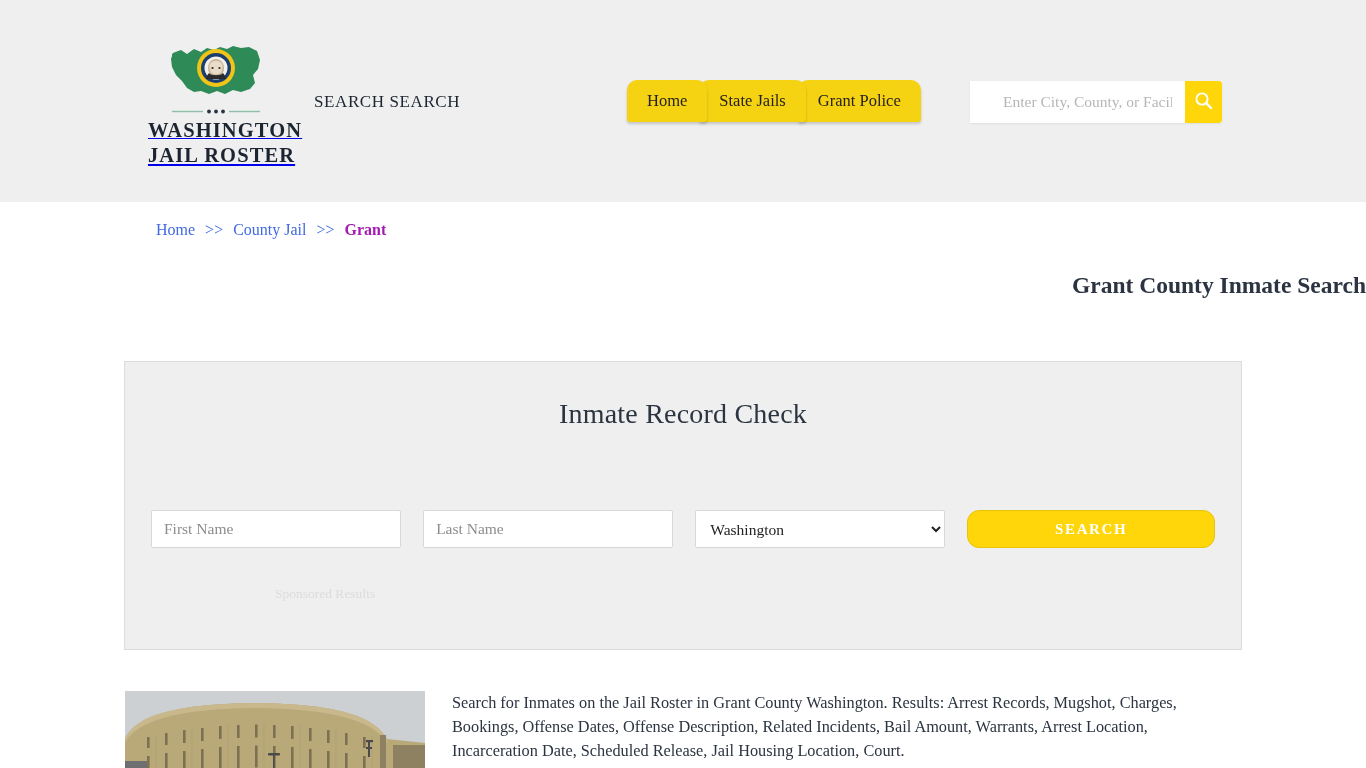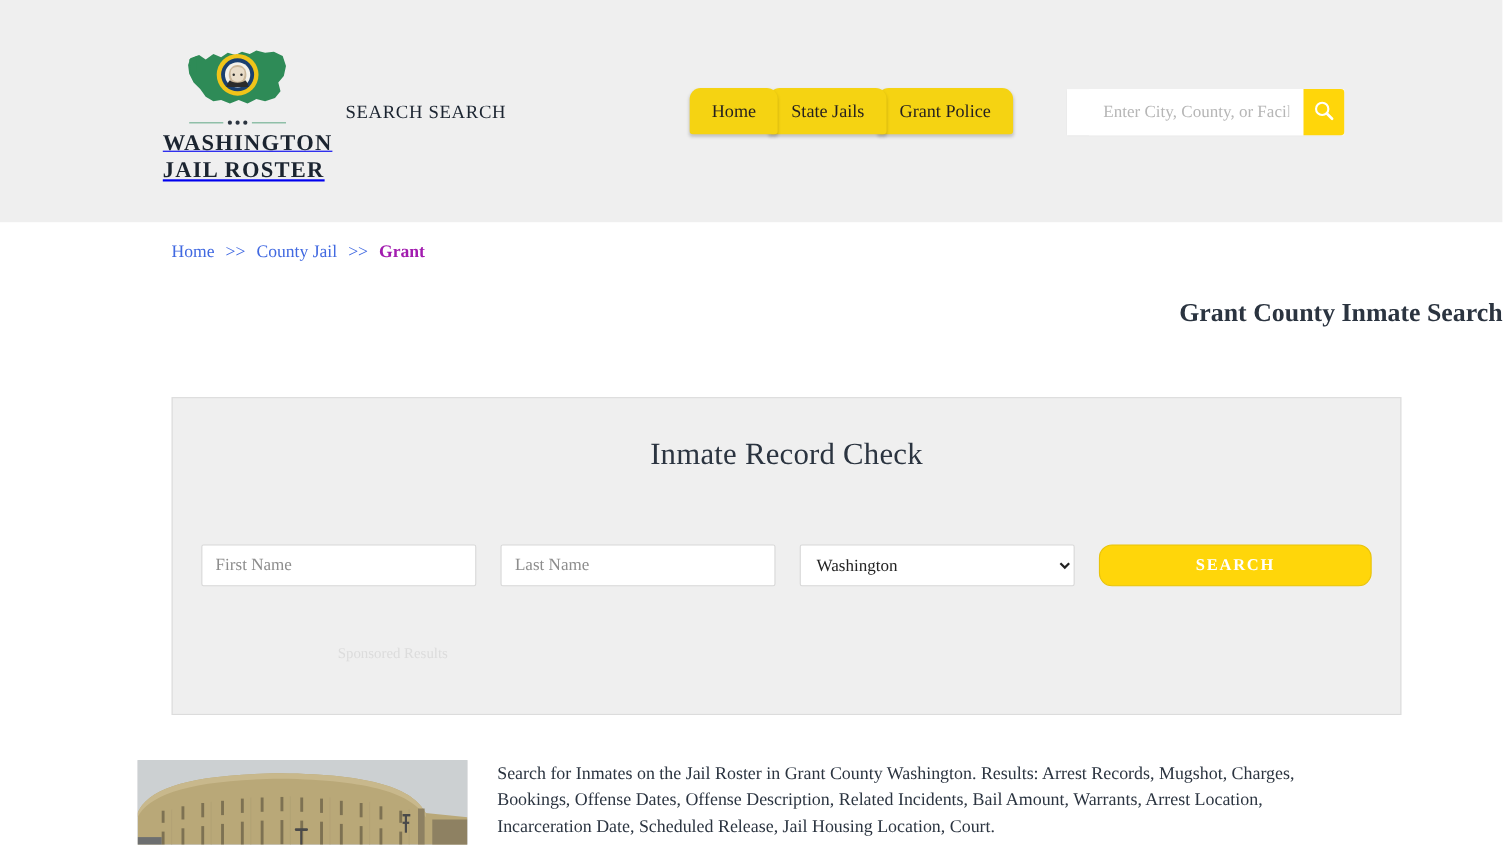--- a/index.html
+++ b/index.html
@@ -176,21 +176,20 @@
 
   
   .record-card {
     position: absolute;
     left: 124px;
     top: 361px;
     width: 1118px;
     height: 289px;
     background: #efefef;
     border: 1px solid #dcdcdc;
-    margin-left: 32px;
   }
   .card-heading {
     margin: 0;
     padding-top: 36px;
     text-align: center;
     font-size: 28px;
     font-weight: normal;
     color: #2b3440;
     letter-spacing: 0.2px;
     font-family: "Liberation Serif", "DejaVu Serif", serif;
@@ -198,21 +197,21 @@
   .card-subheading {
     margin: 5px 0 0 0;
     text-align: center;
     font-size: 17px;
     color: #3d4855;
     font-family: "Liberation Serif", "DejaVu Serif", serif;
   }
   .search-form {
     position: absolute;
     left: 26px;
-    top: 133px;
+    top: 148px;
     width: 1064px;
     display: flex;
     gap: 22px;
   }
   .form-field {
     height: 38px;
     border: 1px solid #d8d8d8;
     background: #ffffff;
     padding: 0 12px;
     font-family: "Liberation Serif", "DejaVu Serif", serif;

